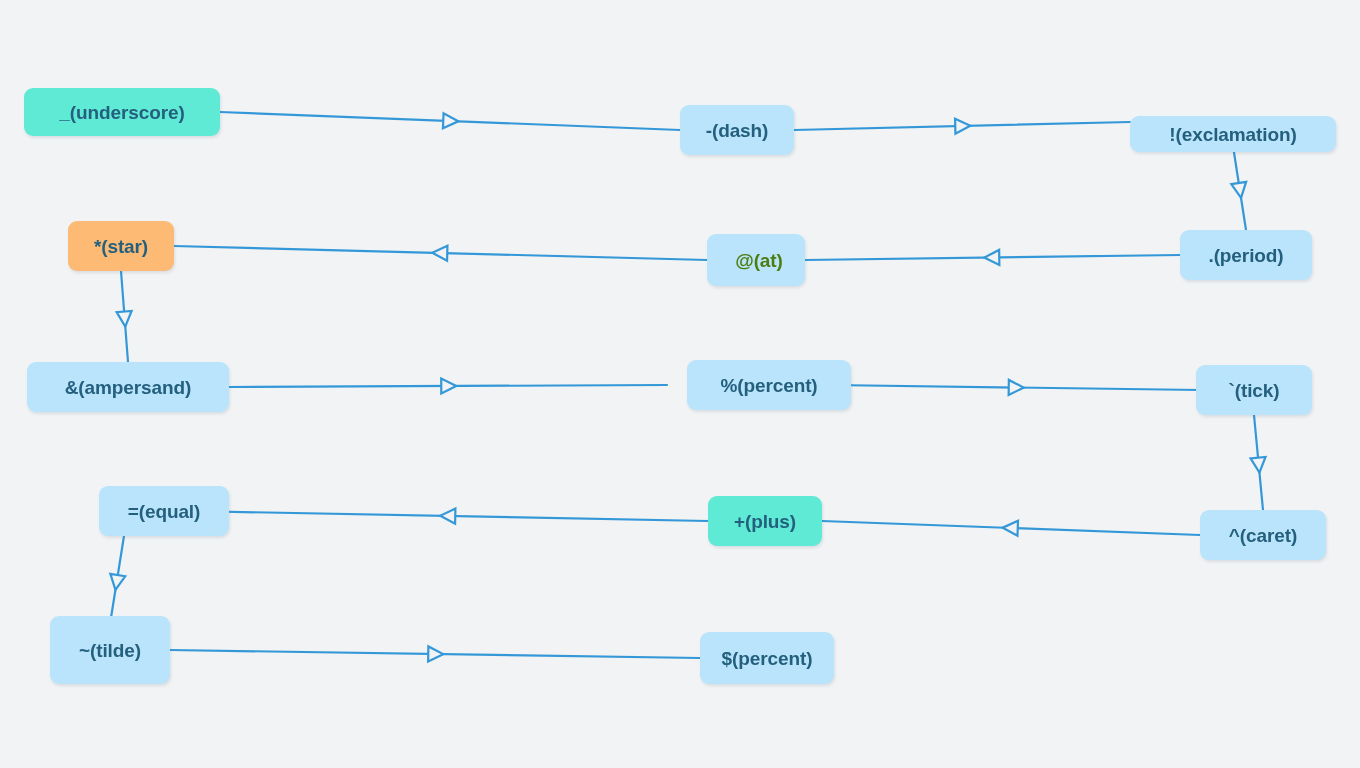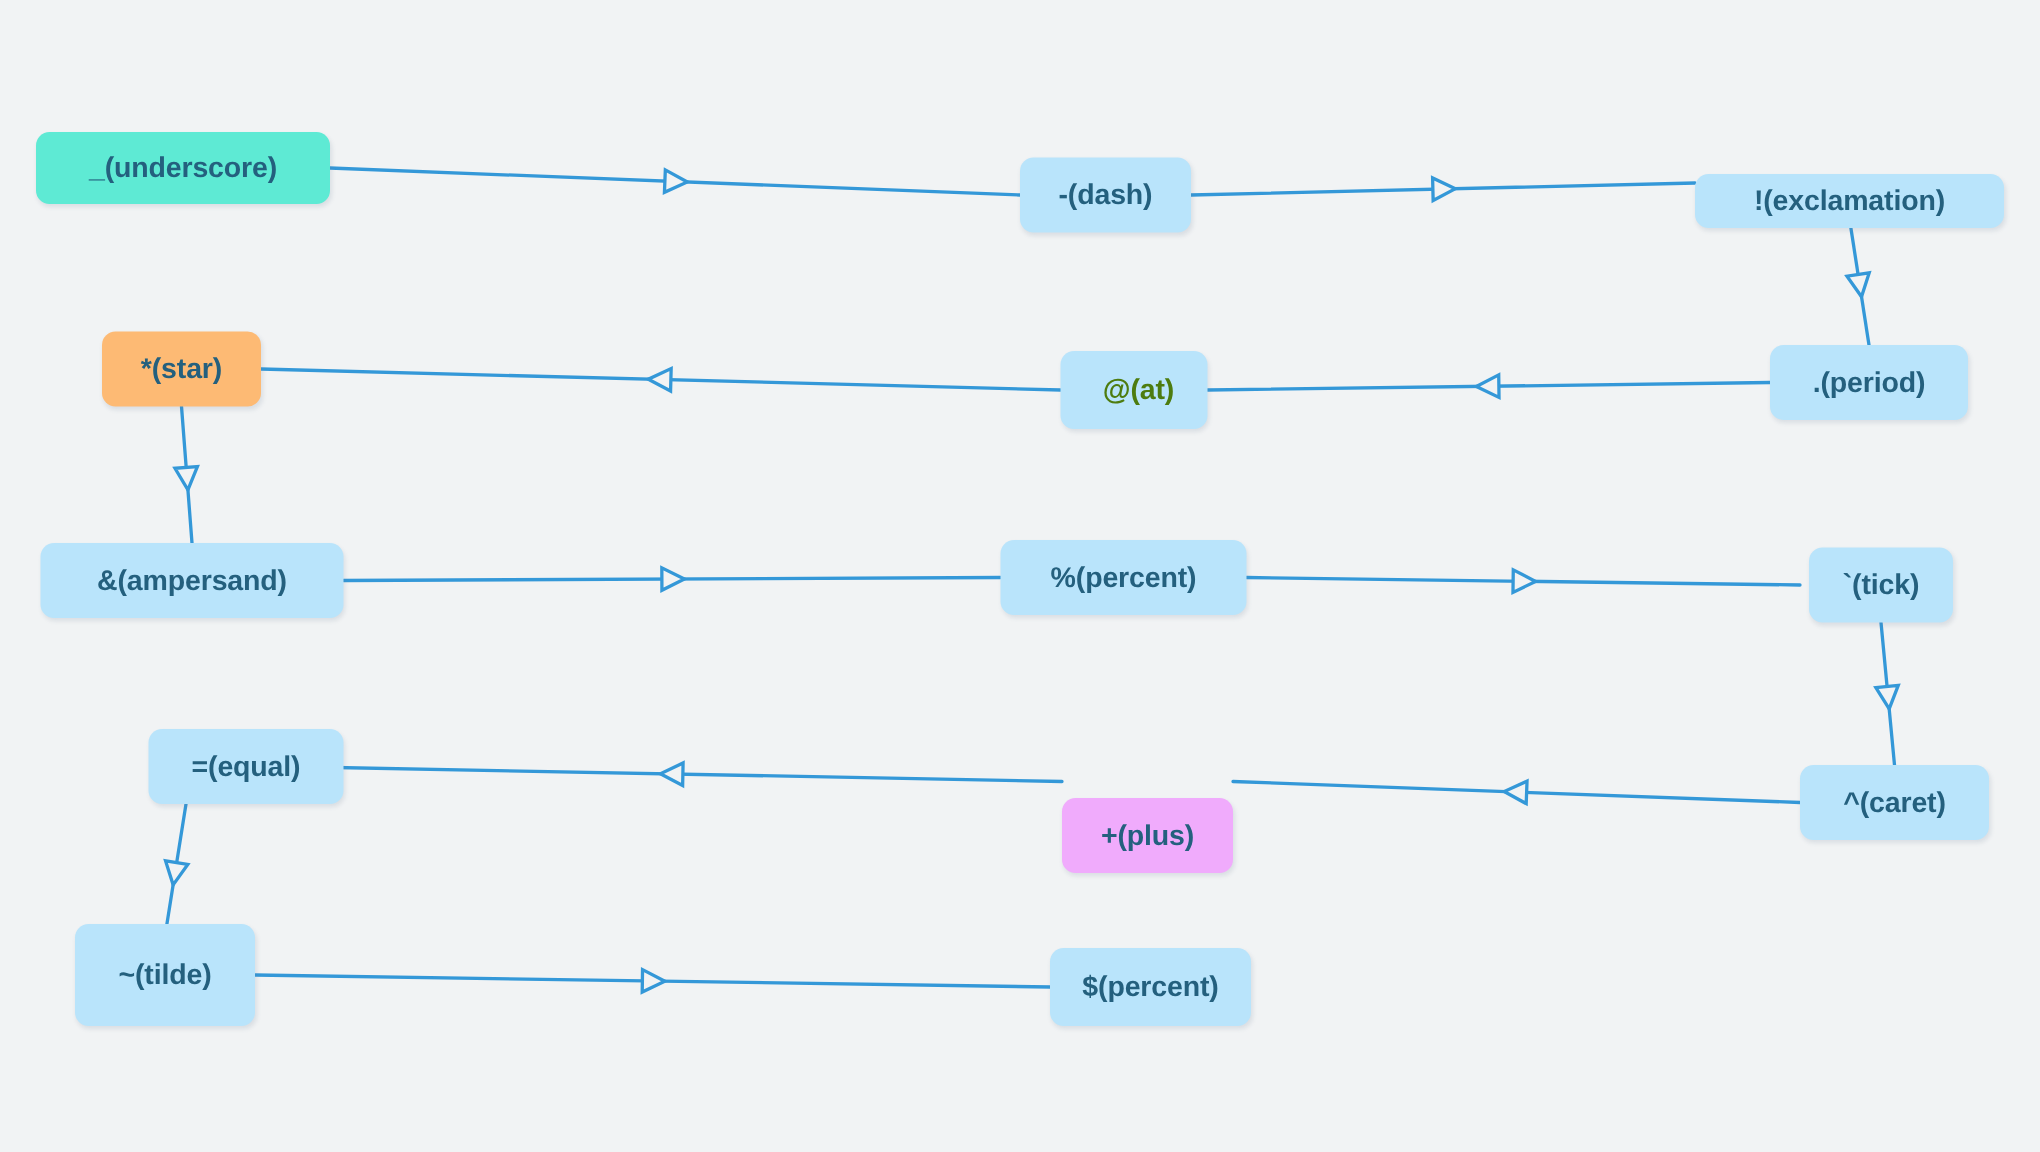--- a/index.html
+++ b/index.html
@@ -126,30 +126,30 @@
       </div>
       <div class="node" style="left: 756px; top: 260px; width: 98px; height: 52px; background: rgb(185, 228, 251); color: #4d7c0f; padding-left: 20px;">
         <span class="node-label">@(at)</span>
       </div>
       <div class="node" style="left: 121px; top: 246px; width: 106px; height: 50px; background: #fdba74; color: rgb(36, 96, 126);">
         <span class="node-label">*(star)</span>
       </div>
       <div class="node" style="left: 128px; top: 387px; width: 202px; height: 50px; background: rgb(185, 228, 251); color: rgb(36, 96, 126);">
         <span class="node-label">&amp;(ampersand)</span>
       </div>
-      <div class="node" style="left: 749px; top: 385px; width: 164px; height: 50px; background: rgb(185, 228, 251); color: rgb(36, 96, 126);">
+      <div class="node" style="left: 769px; top: 385px; width: 164px; height: 50px; background: rgb(185, 228, 251); color: rgb(36, 96, 126);">
         <span class="node-label">%(percent)</span>
       </div>
-      <div class="node" style="left: 1254px; top: 390px; width: 96px; height: 50px; background: rgb(185, 228, 251); color: rgb(36, 96, 126);">
+      <div class="node" style="left: 1254px; top: 390px; width: 116px; height: 50px; background: rgb(185, 228, 251); color: rgb(36, 96, 126);">
         <span class="node-label">`(tick)</span>
       </div>
       <div class="node" style="left: 1263px; top: 535px; width: 126px; height: 50px; background: rgb(185, 228, 251); color: rgb(36, 96, 126);">
         <span class="node-label">^(caret)</span>
       </div>
-      <div class="node" style="left: 765px; top: 521px; width: 114px; height: 50px; background: #f0abfc; color: rgb(36, 96, 126); margin-top: 36px;">
+      <div class="node" style="left: 765px; top: 521px; width: 114px; height: 50px; background: #5eead4; color: rgb(36, 96, 126);">
         <span class="node-label">+(plus)</span>
       </div>
       <div class="node" style="left: 124px; top: 511px; width: 130px; height: 50px; background: rgb(185, 228, 251); color: rgb(36, 96, 126); margin-left: 40px;">
         <span class="node-label">=(equal)</span>
       </div>
       <div class="node" style="left: 110px; top: 650px; width: 120px; height: 68px; background: rgb(185, 228, 251); color: rgb(36, 96, 126);">
         <span class="node-label">~(tilde)</span>
       </div>
       <div class="node" style="left: 767px; top: 658px; width: 134px; height: 52px; background: rgb(185, 228, 251); color: rgb(36, 96, 126);">
         <span class="node-label">$(percent)</span>

